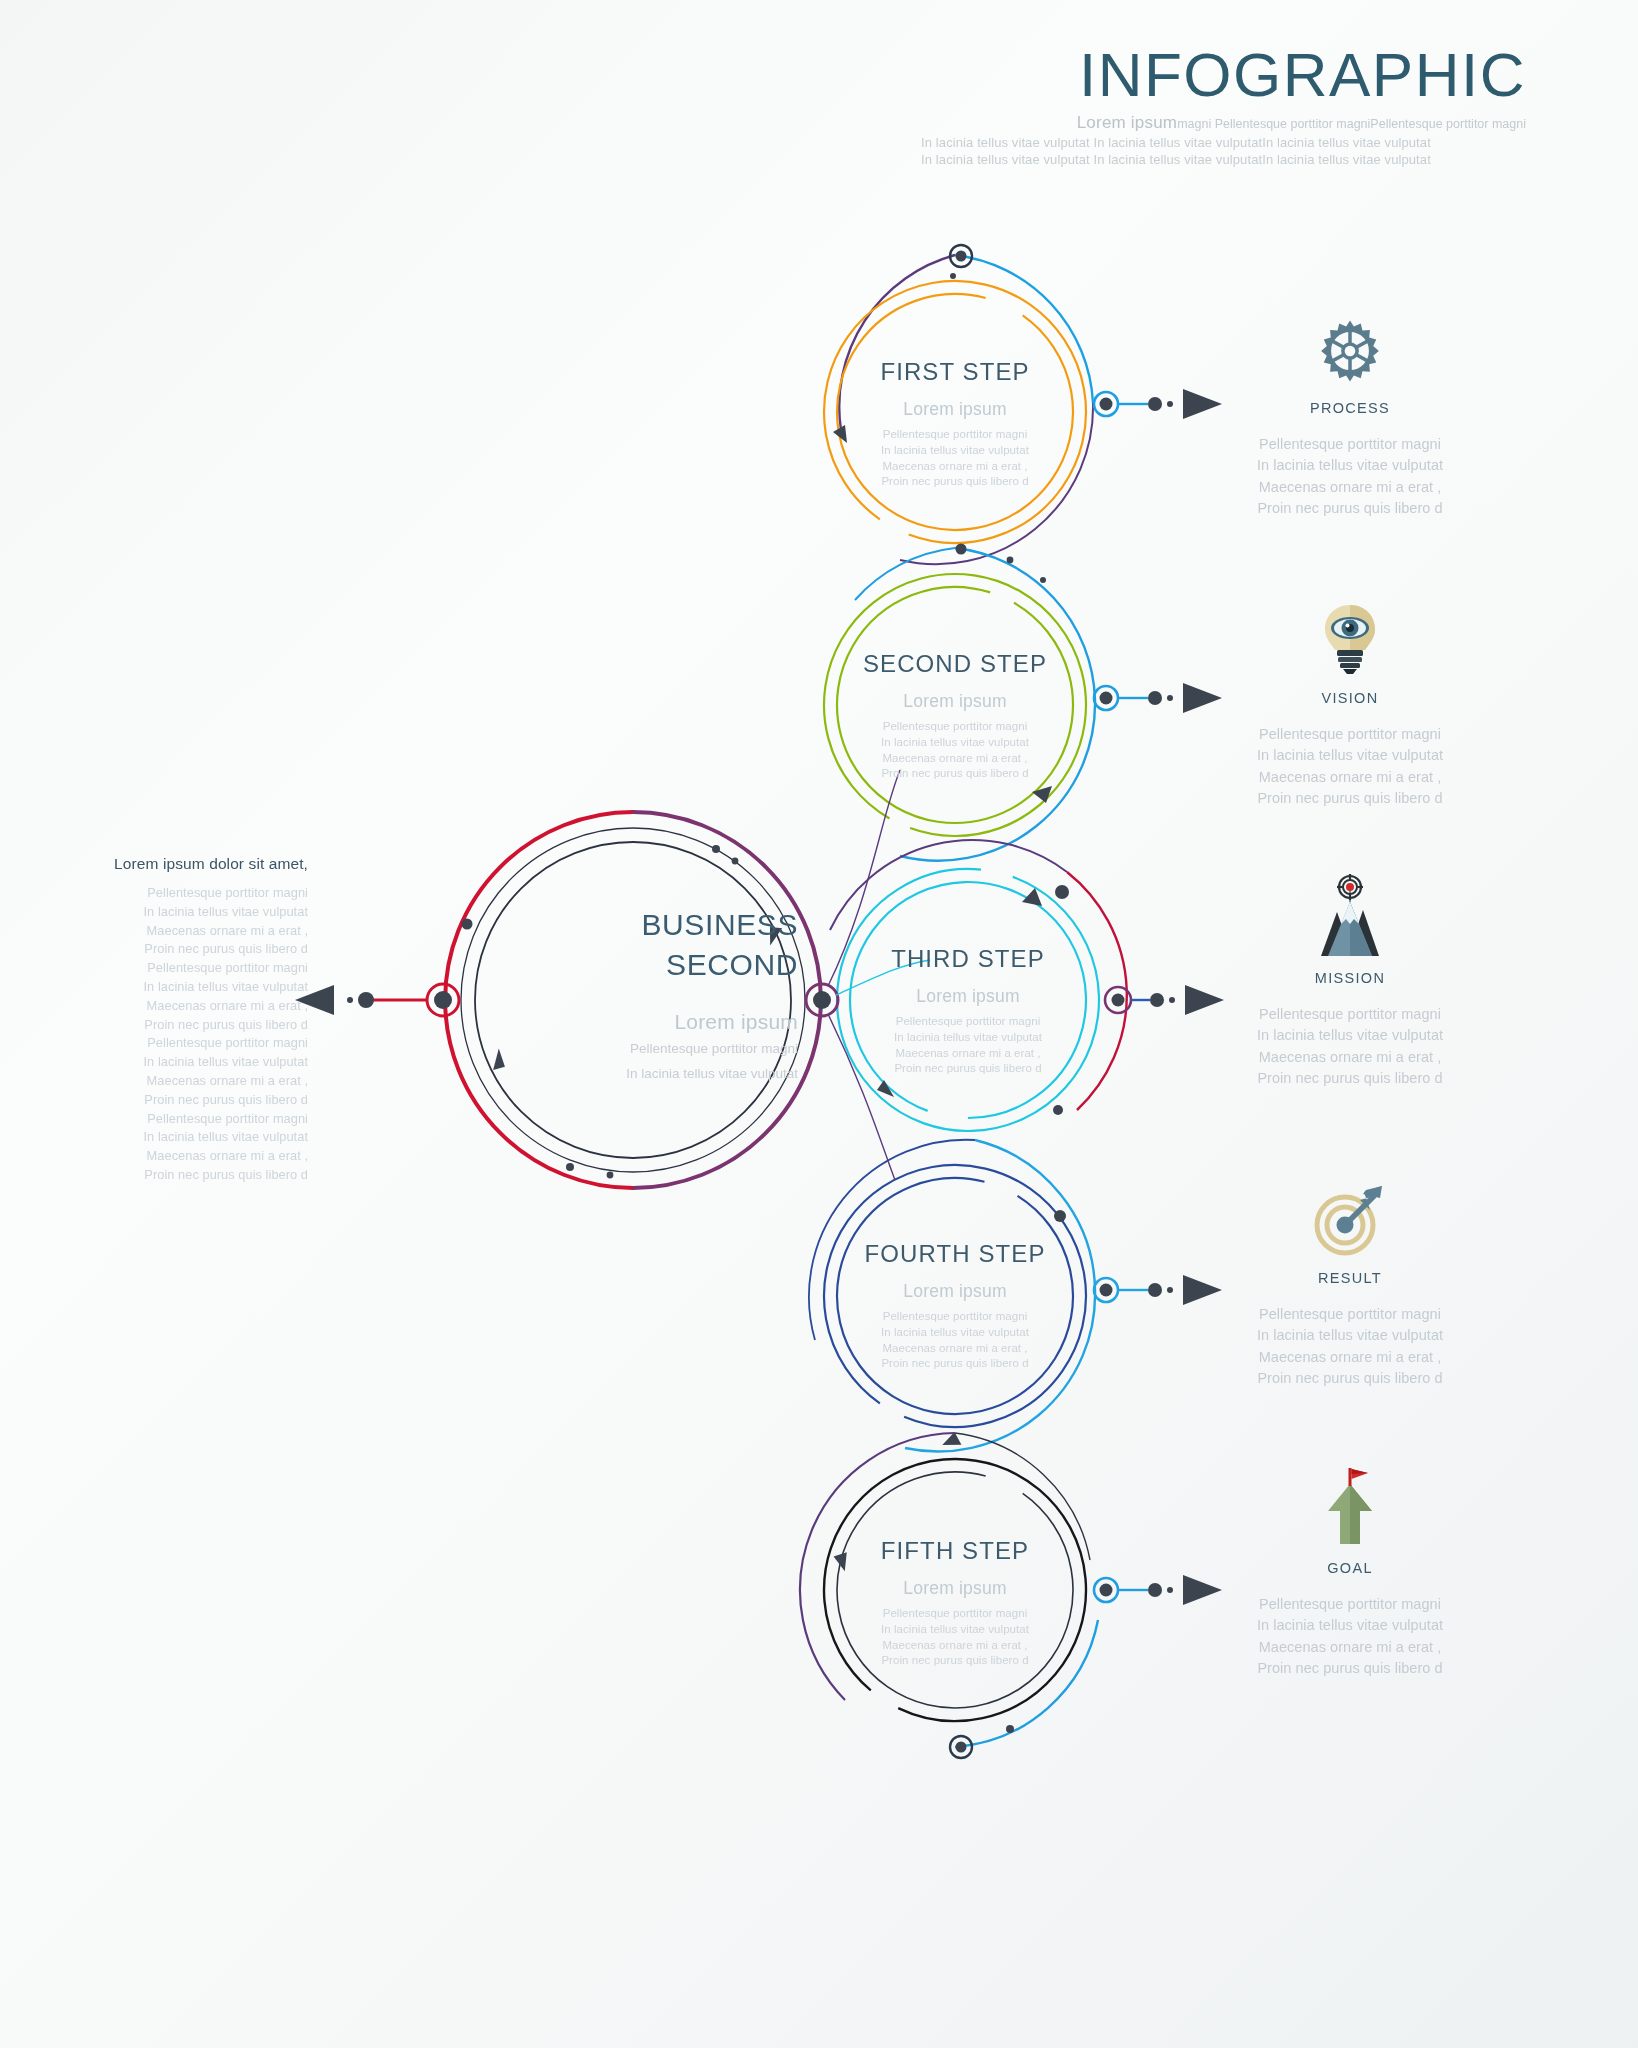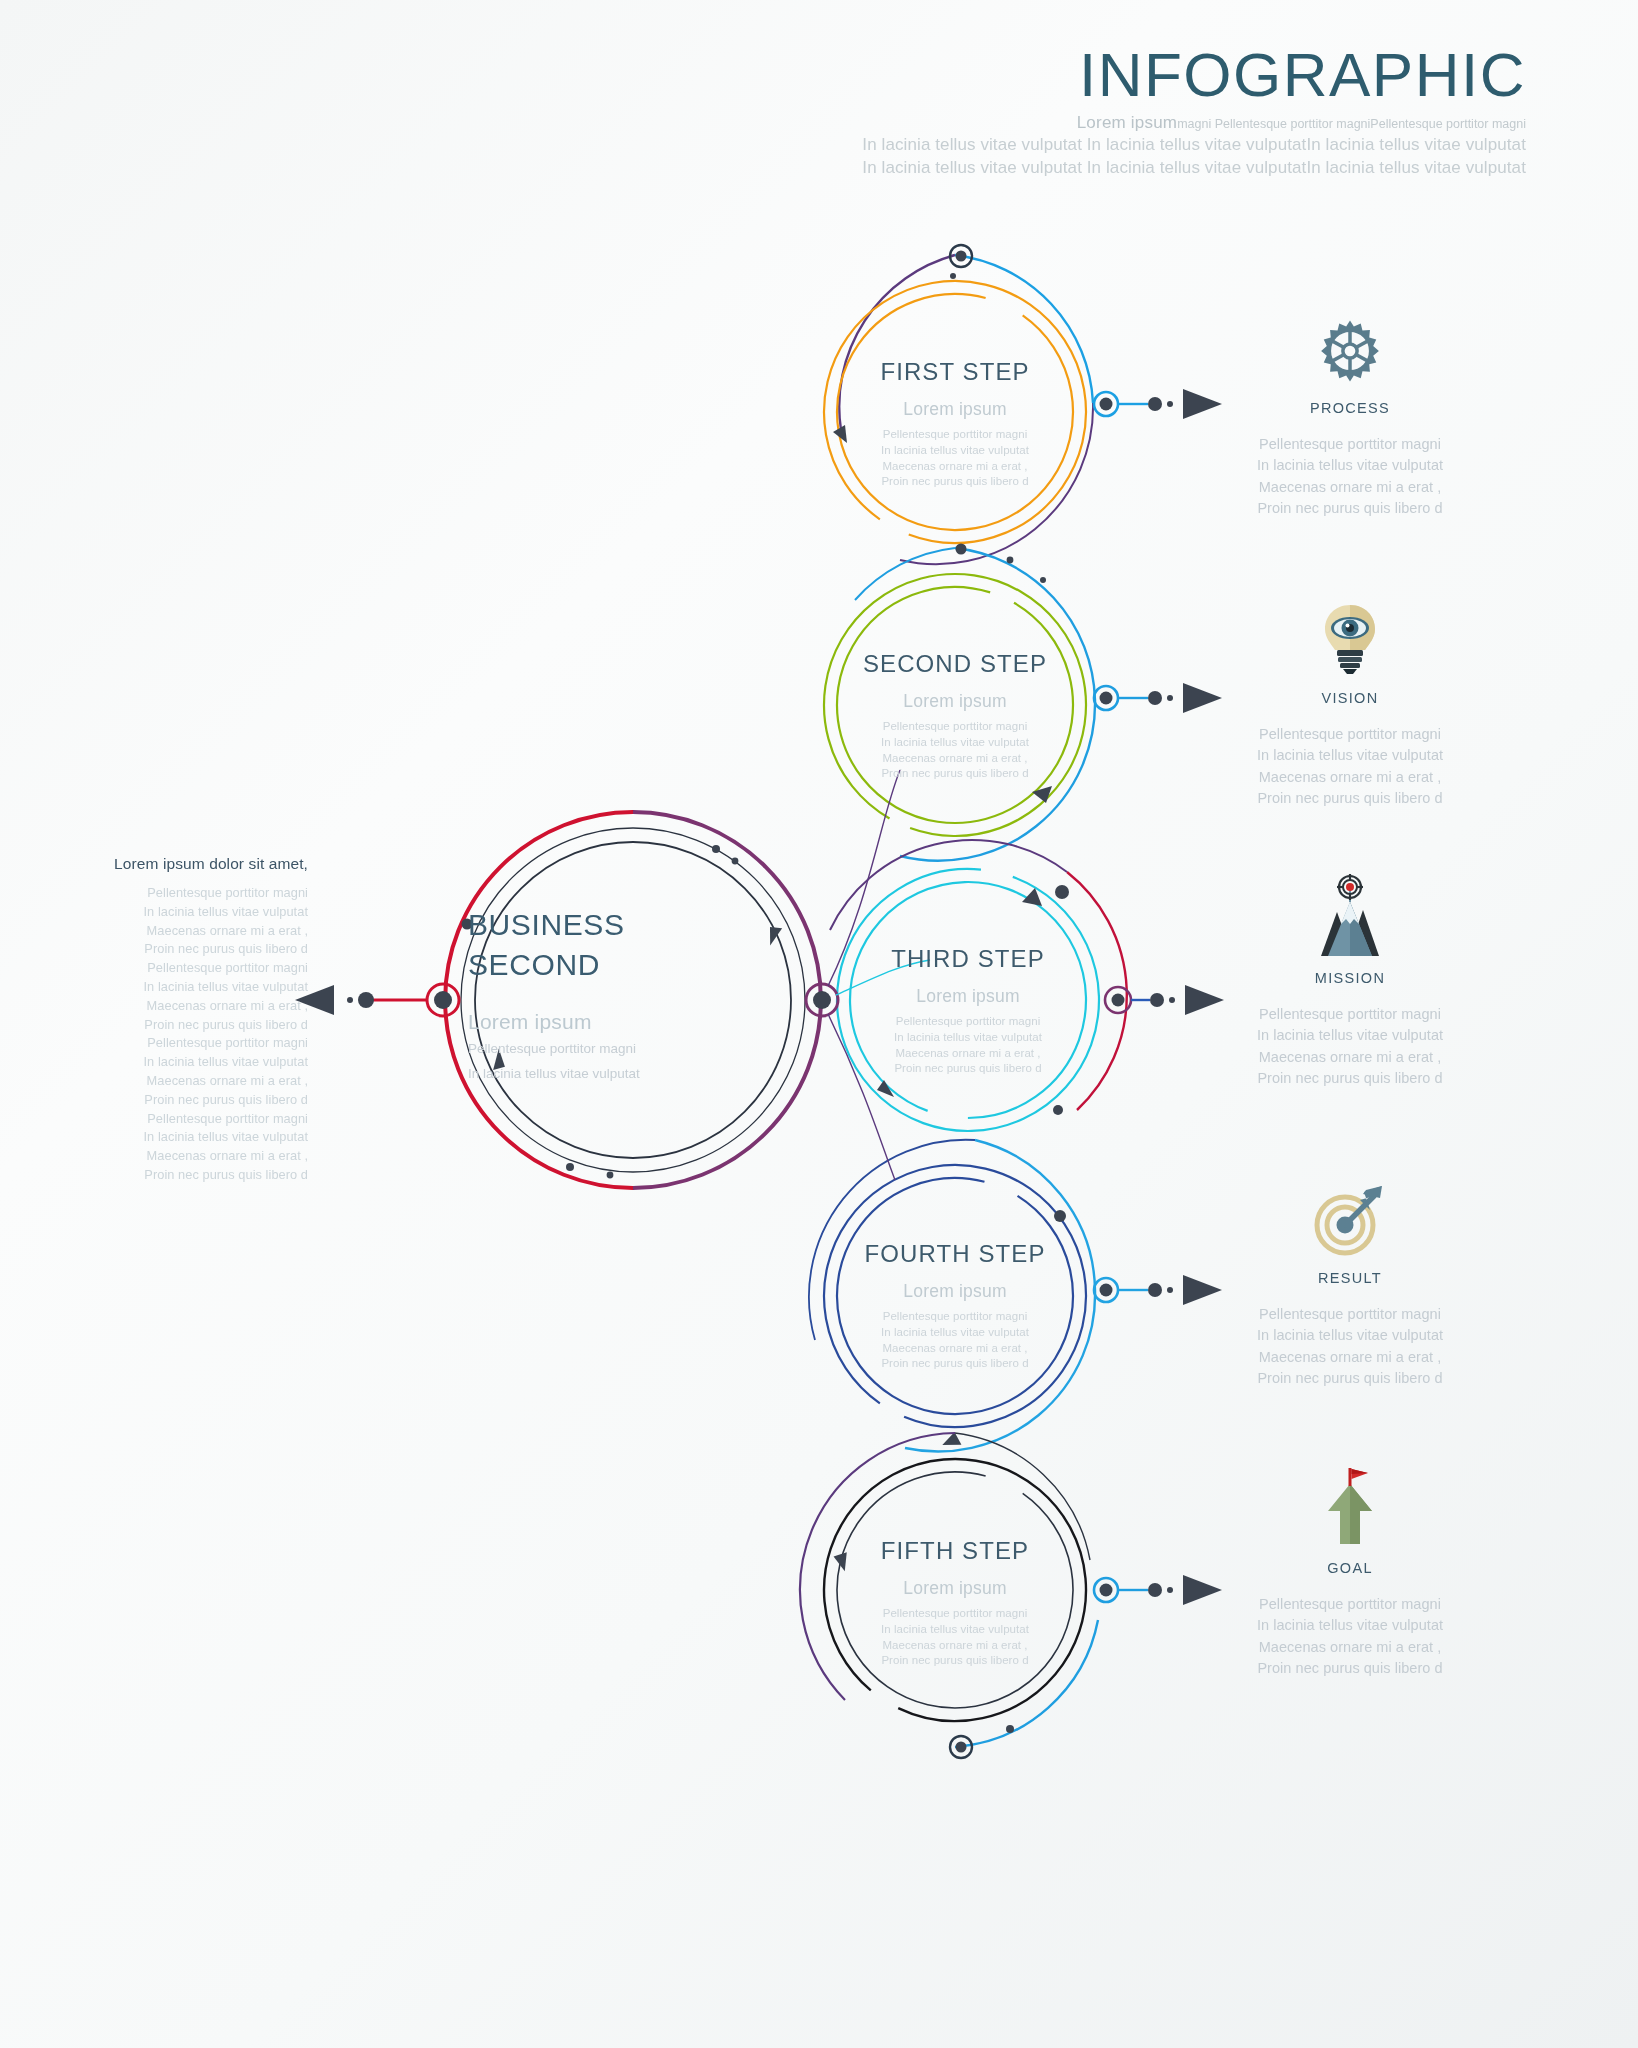--- a/index.html
+++ b/index.html
@@ -53,24 +53,25 @@
   .hs-lorem {
     font-size: 17px;
     color: #b9c3c8;
     letter-spacing: .2px;
   }
   .hs-rest {
     font-size: 12.5px;
     color: #c2cace;
   }
   .header-sub-line {
-    font-size: 17px;
+    font-size: 13px;
     color: #c6ced2;
     line-height: 1.35;
     letter-spacing: .1px;
+    text-align: center;
   }
 
   
   #left-text-block {
     position: absolute;
     left: 88px;
     top: 855px;
     width: 220px;
     text-align: right;
   }
@@ -87,21 +88,21 @@
     line-height: 1.47;
     letter-spacing: .05px;
   }
 
   
   #center-text {
     position: absolute;
     left: 468px;
     top: 905px;
     width: 330px;
-    text-align: left;
+    text-align: right;
   }
   #center-title {
     font-size: 30px;
     color: #3a5c70;
     line-height: 1.32;
     letter-spacing: .6px;
     font-weight: 400;
   }
   #center-lorem {
     font-size: 21px;

